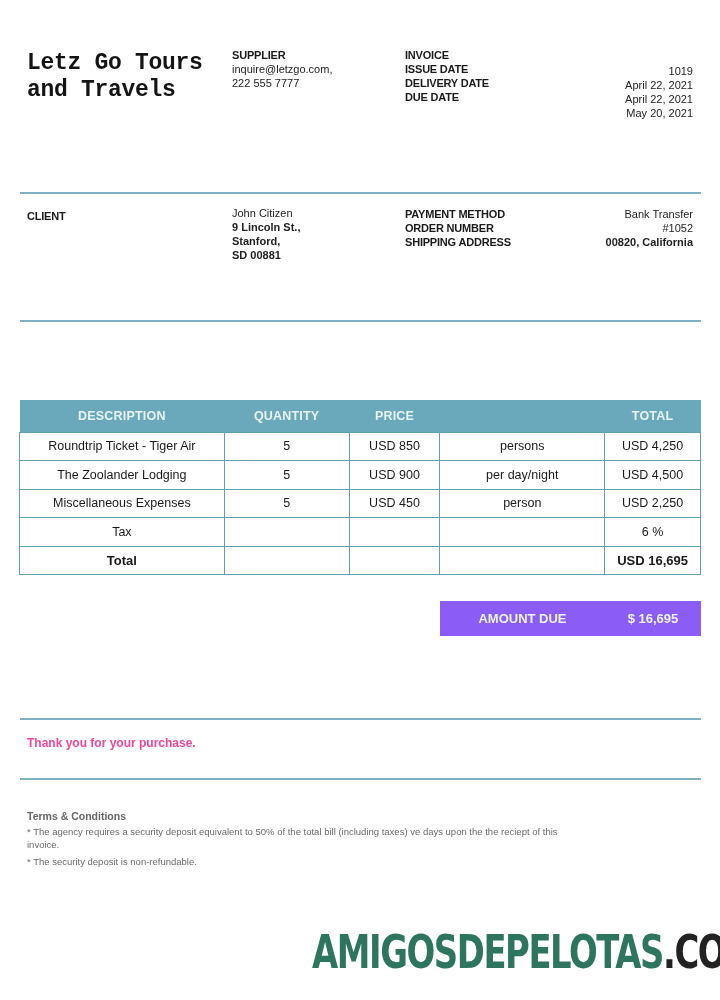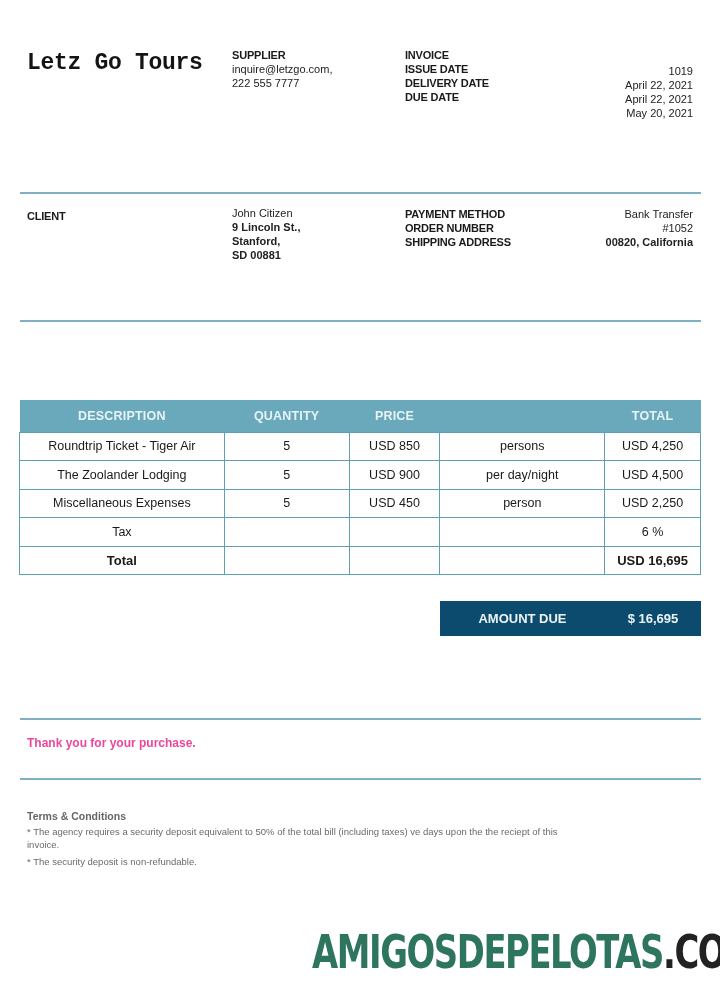--- a/index.html
+++ b/index.html
@@ -15,39 +15,40 @@
   .bold { font-weight: bold; }
   .right { text-align: right; }
 
   .hr { position: absolute; left: 20px; width: 681px; height: 2px; background: #7fb1c3; }
 
   table.items { position: absolute; left: 19px; top: 400px; width: 682px; border-collapse: collapse; font-size: 12.5px; }
   table.items th { background: #6aa9bb; color: #e8f3f6; font-weight: bold; height: 32px; font-size: 12.5px; text-align: center; letter-spacing: 0.2px; border: none; }
   table.items td { border: 1px solid #5e9fb3; height: 28.5px; text-align: center; color: #1a1a1a; }
   table.items td.tot { font-weight: bold; font-size: 13px; }
 
-  .amount-due { position: absolute; left: 440px; top: 601px; width: 261px; height: 35px; background: #0c4a6e; color: #eaf4f7; font-weight: bold; font-size: 13px; display: flex; align-items: center; }
+  .amount-due { position: absolute; left: 440px; top: 601px; width: 261px; height: 35px; background: #8b5cf6; color: #eaf4f7; font-weight: bold; font-size: 13px; display: flex; align-items: center; }
   .amount-due .a-lbl { width: 165px; text-align: center; }
   .amount-due .a-val { width: 96px; text-align: center; }
 
   .thanks { position: absolute; left: 27px; top: 736px; font-weight: bold; font-size: 12px; color: #ec4899; }
 
   .terms { position: absolute; left: 27px; top: 810px; font-size: 9.5px; color: #6a6a6a; line-height: 13px; width: 540px; }
   .terms .t-title { font-weight: bold; font-size: 10.5px; color: #666; margin-bottom: 2px; }
   .terms .t-item { margin-bottom: 4px; }
 
   .watermark { position: absolute; left: 312px; top: 924px; font-family: "DejaVu Sans", sans-serif; font-weight: bold; font-size: 47px; letter-spacing: -2px; transform: scaleX(0.72); transform-origin: left top; white-space: nowrap; }
   .watermark .wm-main { color: #2e7560; }
   .watermark .wm-tld { color: #222222; }
 </style>
 </head>
 <body>
 
 <div class="brand">
   <div>Letz Go Tours</div>
+  <div>and Travels</div>
 </div>
 
 <div class="block" style="left:232px; top:48px;">
   <div class="lbl">SUPPLIER</div>
   <div class="val">inquire@letzgo.com,</div>
   <div class="val">222 555 7777</div>
 </div>
 
 <div class="block" style="left:405px; top:48px;">
   <div class="lbl">INVOICE</div>

